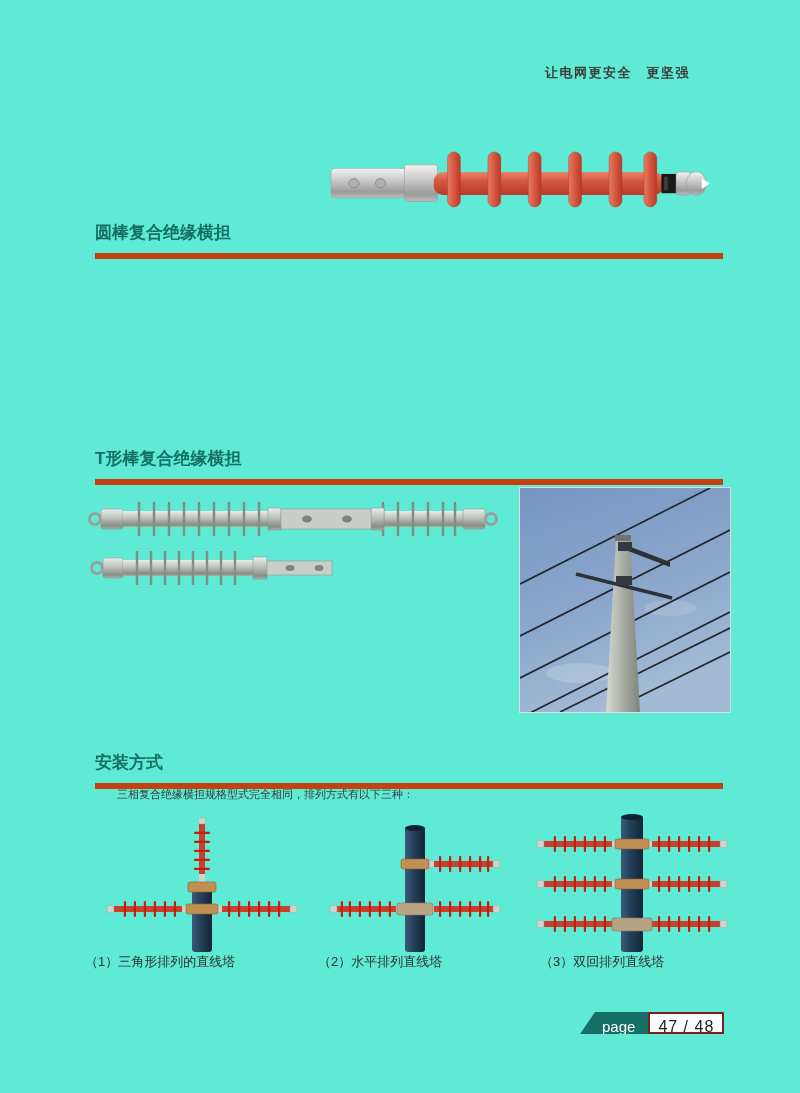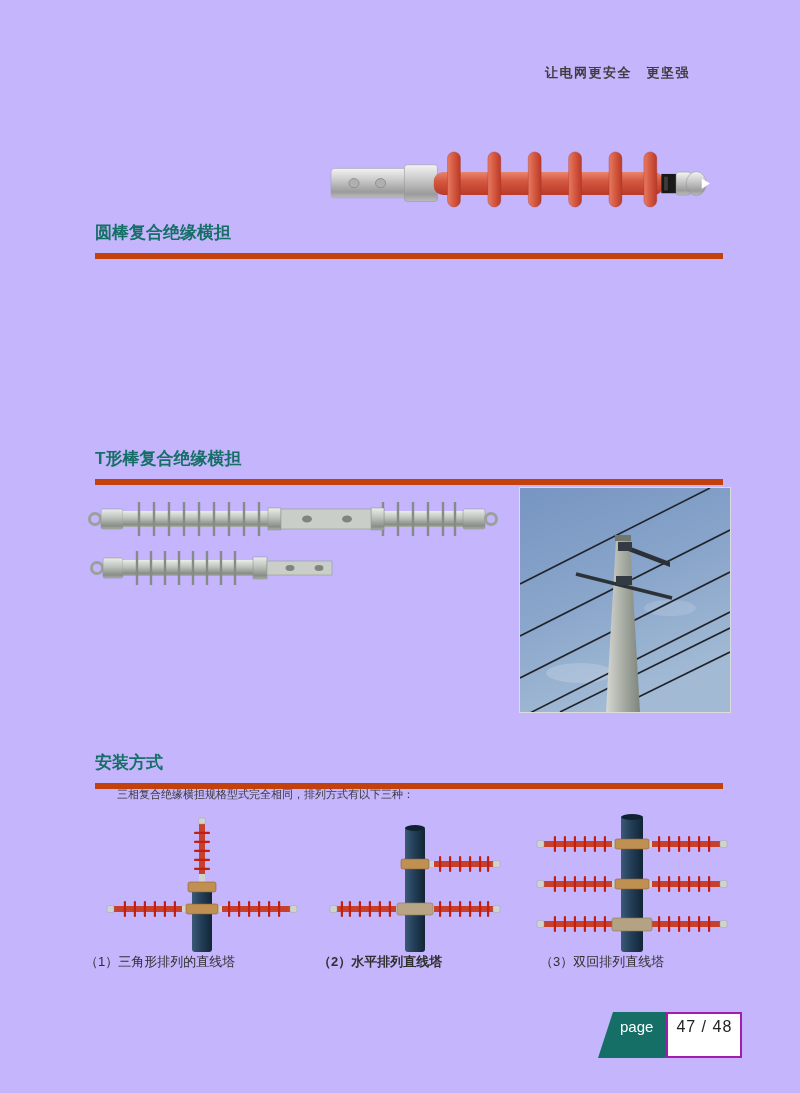--- a/index.html
+++ b/index.html
@@ -1,17 +1,17 @@
 <!DOCTYPE html>
 <html><head>
 <meta charset="utf-8">
 <style>
   html,body { margin:0; padding:0; background:#ffffff; }
   .page {
-    position:relative; width:800px; height:1093px; background:#c4b5fd;
+    position:relative; width:800px; height:1093px; background:#5eead4;
     font-family:"Liberation Sans","DejaVu Sans",sans-serif; overflow:hidden;
   }
   .header-slogan {
     position:absolute; top:64px; right:110px;
     font-size:13px; font-weight:bold; color:#3d3d3d; letter-spacing:1.5px;
   }
   .section-title {
     position:absolute; left:95px; width:628px;
     font-size:17px; font-weight:bold; color:#156f66;
     padding-bottom:9px; border-bottom:6px solid #c2410c; margin:0;
@@ -27,29 +27,29 @@
   .hero-img  { position:absolute; left:310px; top:140px; width:410px; height:78px; }
   .trod-img  { position:absolute; left:85px;  top:498px; width:415px; height:125px; }
   .pole-photo{ position:absolute; left:519px; top:487px; width:212px; height:226px;
                border:1px solid #dcdcdc; box-sizing:border-box; overflow:hidden; }
   .diagram   { position:absolute; top:812px; height:140px; }
   #diagram-1 { left:95px;  width:215px; }
   #diagram-2 { left:325px; width:180px; }
   #diagram-3 { left:525px; width:210px; }
   .diagram-caption { position:absolute; top:953px; font-size:13px; color:#2f2f2f; }
   #caption-1 { left:85px;  width:190px; }
-  #caption-2 { left:318px; width:180px;font-weight:bold; }
+  #caption-2 { left:318px; width:180px; }
   #caption-3 { left:540px; width:190px; }
-  .footer { position:absolute; left:598px; top:1012px; height:46px; display:flex;justify-content:space-between; }
+  .footer { position:absolute; left:580px; top:1012px; height:22px; display:flex;justify-content:space-between; }
   .page-tab {
     background:#156f66; color:#fff; font-size:15px; line-height:30px;
     padding:0 13px 0 22px; clip-path:polygon(15px 0, 100% 0, 100% 100%, 0 100%);
   }
   .page-num {
-    box-sizing:border-box; border:2px solid #a21caf; background:#fff;
+    box-sizing:border-box; border:2px solid #7f1d1d; background:#fff;
     min-width:72px; text-align:center; font-size:16px; line-height:26px;
     color:#222; letter-spacing:1px; padding:0 8px;
   }
 </style>
 </head>
 <body>
 
 <div class="page">
 
   <div class="header-slogan">让电网更安全　更坚强</div>

